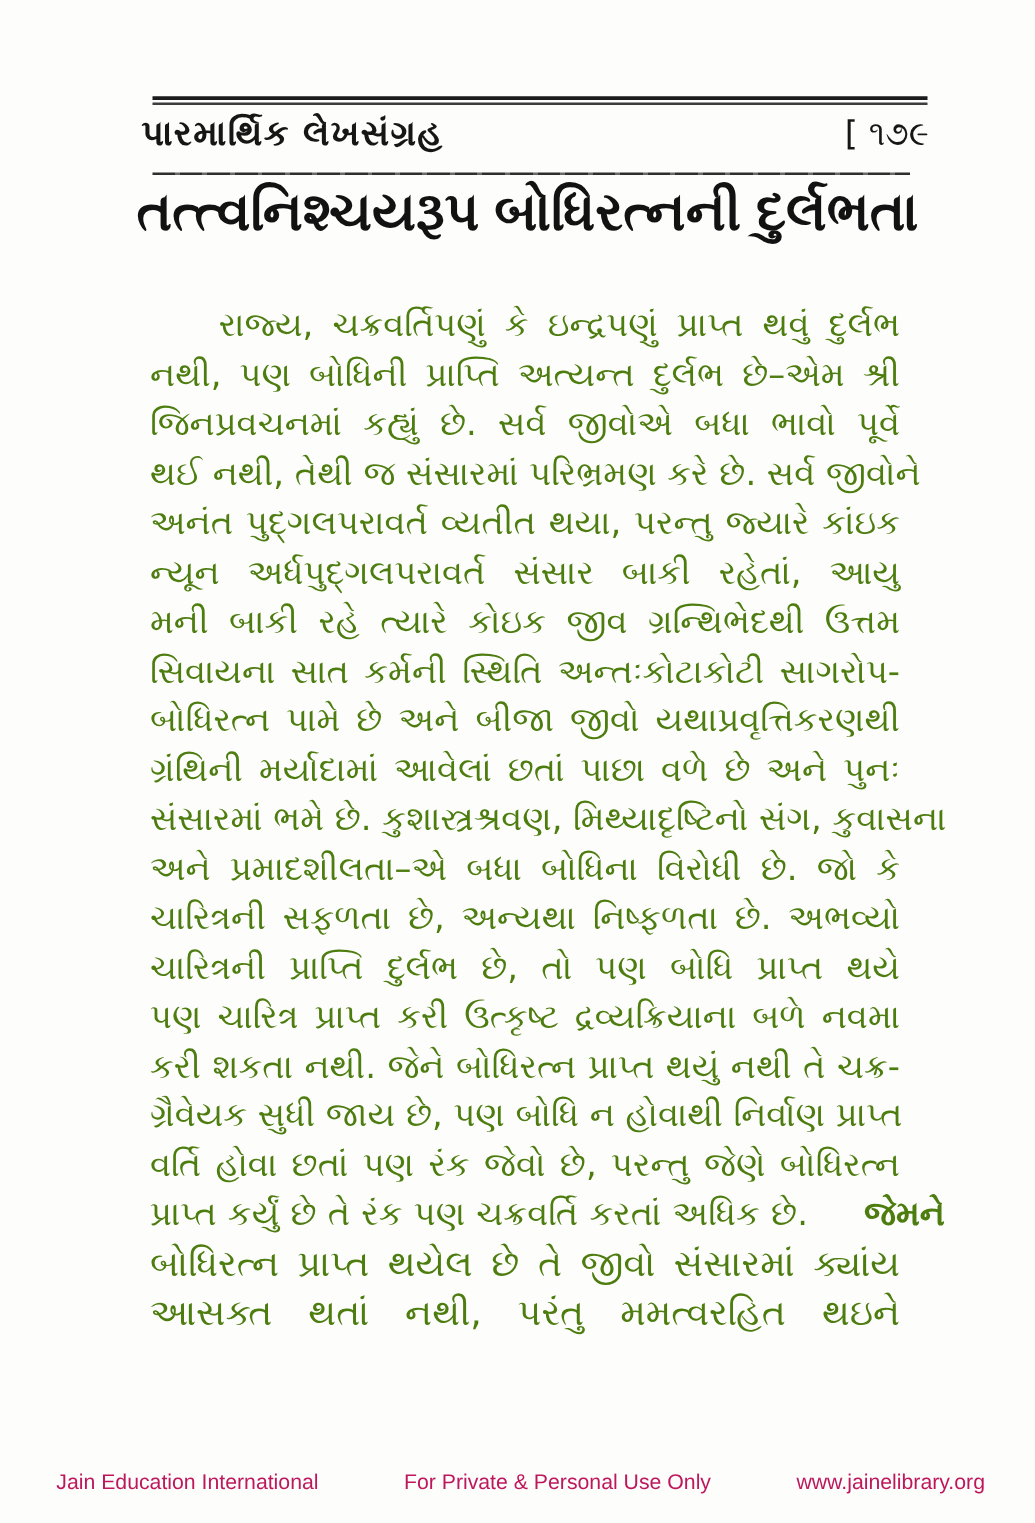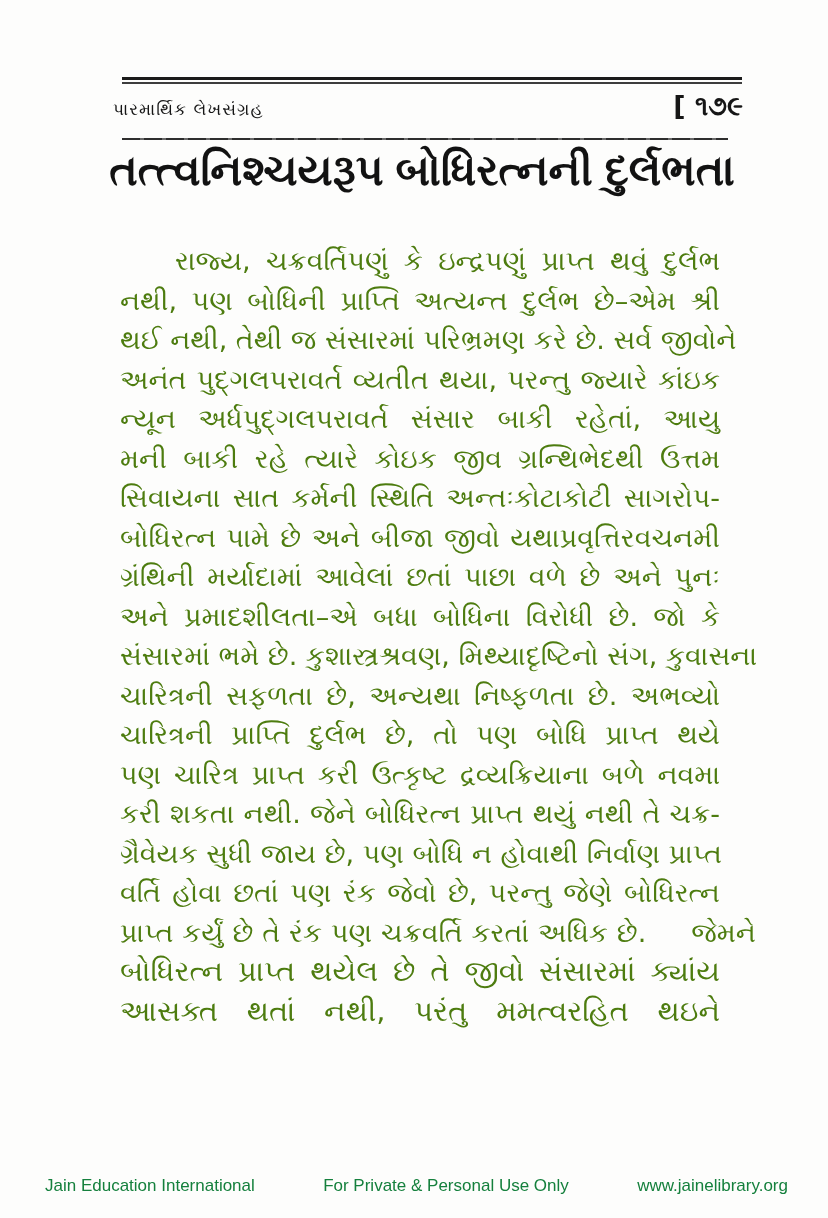--- a/index.html
+++ b/index.html
@@ -12,42 +12,42 @@
 
   
   .rule-double{position:absolute;left:122px;top:77px;width:620px;border-top:3px solid #1b1b1b;}
   .rule-double::after{content:"";display:block;margin-top:2px;border-top:2px solid #3d3d3d;}
   .rule-single{position:absolute;left:122px;top:138px;width:606px;height:2px;
     background:repeating-linear-gradient(90deg,#2e2e2e 0 18px,#6a6a6a 18px 22px);}
 
   
   .header-row{position:absolute;left:113px;top:90px;width:630px;
     display:flex;justify-content:space-between;align-items:baseline;}
-  .header-title{font-size:17px;font-weight:normal;letter-spacing:1px;color:#161616;}
-  .page-number{font-size:27px;font-weight:bold;color:#161616;}
+  .header-title{font-size:28px;font-weight:bold;letter-spacing:1px;color:#161616;}
+  .page-number{font-size:27px;font-weight:normal;color:#161616;}
 
   
   .title{position:absolute;left:100px;top:146px;width:644px;margin:0;
     text-align:center;font-size:43px;font-weight:bold;color:#121212;
     font-family:Liberation Sans, sans-serif;white-space:nowrap;}
 
   
   .body-block{position:absolute;left:120px;top:241px;width:636px;color:#4d7c0f;}
   .line{
     font-size:27px;line-height:39.5px;height:39.5px;white-space:nowrap;
     text-align:justify;text-align-last:justify;text-justify:inter-word;
   }
   .line.indent{padding-left:55px;}
-  .line .b{font-weight:normal;margin-left:36px;}
+  .line .b{font-weight:bold;margin-left:36px;}
   .line.emph{font-weight:normal;font-size:29px;}
 
   
   .footer{position:absolute;left:45px;top:1176px;width:743px;
     display:flex;justify-content:space-between;align-items:baseline;
-    font-family:"Liberation Sans",sans-serif;font-size:17px;color:#15803d;}
+    font-family:"Liberation Sans",sans-serif;font-size:17px;color:#be185d;}
   .footer span{white-space:nowrap;}
 </style>
 </head>
 <body>
 
 <div class="page">
 
   <div class="rule-double"></div>
 
   <div class="header-row">
@@ -55,29 +55,30 @@
     <span class="page-number">[ ૧૭૯</span>
   </div>
 
   <div class="rule-single"></div>
 
   <h1 class="title">તત્ત્વનિશ્ચયરૂપ બોધિરત્નની દુર્લભતા</h1>
 
   <div class="body-block">
     <div class="line indent"><span>રાજ્ય, ચક્રવર્તિપણું કે ઇન્દ્રપણું પ્રાપ્ત થવું દુર્લભ</span><span class="b"></span></div>
     <div class="line"><span>નથી, પણ બોધિની પ્રાપ્તિ અત્યન્ત દુર્લભ છે–એમ શ્રી</span><span class="b"></span></div>
+    <div class="line"><span>જિનપ્રવચનમાં કહ્યું છે. સર્વ જીવોએ બધા ભાવો પૂર્વે</span><span class="b"></span></div>
     <div class="line"><span>થઈ નથી, તેથી જ સંસારમાં પરિભ્રમણ કરે છે. સર્વ જીવોને</span><span class="b"></span></div>
     <div class="line"><span>અનંત પુદ્ગલપરાવર્ત વ્યતીત થયા, પરન્તુ જ્યારે કાંઇક</span><span class="b"></span></div>
     <div class="line"><span>ન્યૂન અર્ધપુદ્ગલપરાવર્ત સંસાર બાકી રહેતાં, આયુ</span><span class="b"></span></div>
     <div class="line"><span>મની બાકી રહે ત્યારે કોઇક જીવ ગ્રન્થિભેદથી ઉત્તમ</span><span class="b"></span></div>
     <div class="line"><span>સિવાયના સાત કર્મની સ્થિતિ અન્તઃકોટાકોટી સાગરોપ-</span><span class="b"></span></div>
-    <div class="line"><span>બોધિરત્ન પામે છે અને બીજા જીવો યથાપ્રવૃત્તિરવચનમી</span><span class="b"></span></div>
+    <div class="line"><span>બોધિરત્ન પામે છે અને બીજા જીવો યથાપ્રવૃત્તિકરણથી</span><span class="b"></span></div>
     <div class="line"><span>ગ્રંથિની મર્યાદામાં આવેલાં છતાં પાછા વળે છે અને પુનઃ</span><span class="b"></span></div>
+    <div class="line"><span>સંસારમાં ભમે છે. કુશાસ્ત્રશ્રવણ, મિથ્યાદૃષ્ટિનો સંગ, કુવાસના</span><span class="b"></span></div>
     <div class="line"><span>અને પ્રમાદશીલતા–એ બધા બોધિના વિરોધી છે. જો કે</span><span class="b"></span></div>
-    <div class="line"><span>સંસારમાં ભમે છે. કુશાસ્ત્રશ્રવણ, મિથ્યાદૃષ્ટિનો સંગ, કુવાસના</span><span class="b"></span></div>
     <div class="line"><span>ચારિત્રની સફળતા છે, અન્યથા નિષ્ફળતા છે. અભવ્યો</span><span class="b"></span></div>
     <div class="line"><span>ચારિત્રની પ્રાપ્તિ દુર્લભ છે, તો પણ બોધિ પ્રાપ્ત થયે</span><span class="b"></span></div>
     <div class="line"><span>પણ ચારિત્ર પ્રાપ્ત કરી ઉત્કૃષ્ટ દ્રવ્યક્રિયાના બળે નવમા</span><span class="b"></span></div>
     <div class="line"><span>કરી શકતા નથી. જેને બોધિરત્ન પ્રાપ્ત થયું નથી તે ચક્ર-</span><span class="b"></span></div>
     <div class="line"><span>ગ્રૈવેયક સુધી જાય છે, પણ બોધિ ન હોવાથી નિર્વાણ પ્રાપ્ત</span><span class="b"></span></div>
     <div class="line"><span>વર્તિ હોવા છતાં પણ રંક જેવો છે, પરન્તુ જેણે બોધિરત્ન</span><span class="b"></span></div>
     <div class="line"><span>પ્રાપ્ત કર્યું છે તે રંક પણ ચક્રવર્તિ કરતાં અધિક છે. </span><span class="b">જેમને</span></div>
     <div class="line emph"><span>બોધિરત્ન પ્રાપ્ત થયેલ છે તે જીવો સંસારમાં ક્યાંય</span><span class="b"></span></div>
     <div class="line emph"><span>આસક્ત થતાં નથી, પરંતુ મમત્વરહિત થઇને</span><span class="b"></span></div>
   </div>

